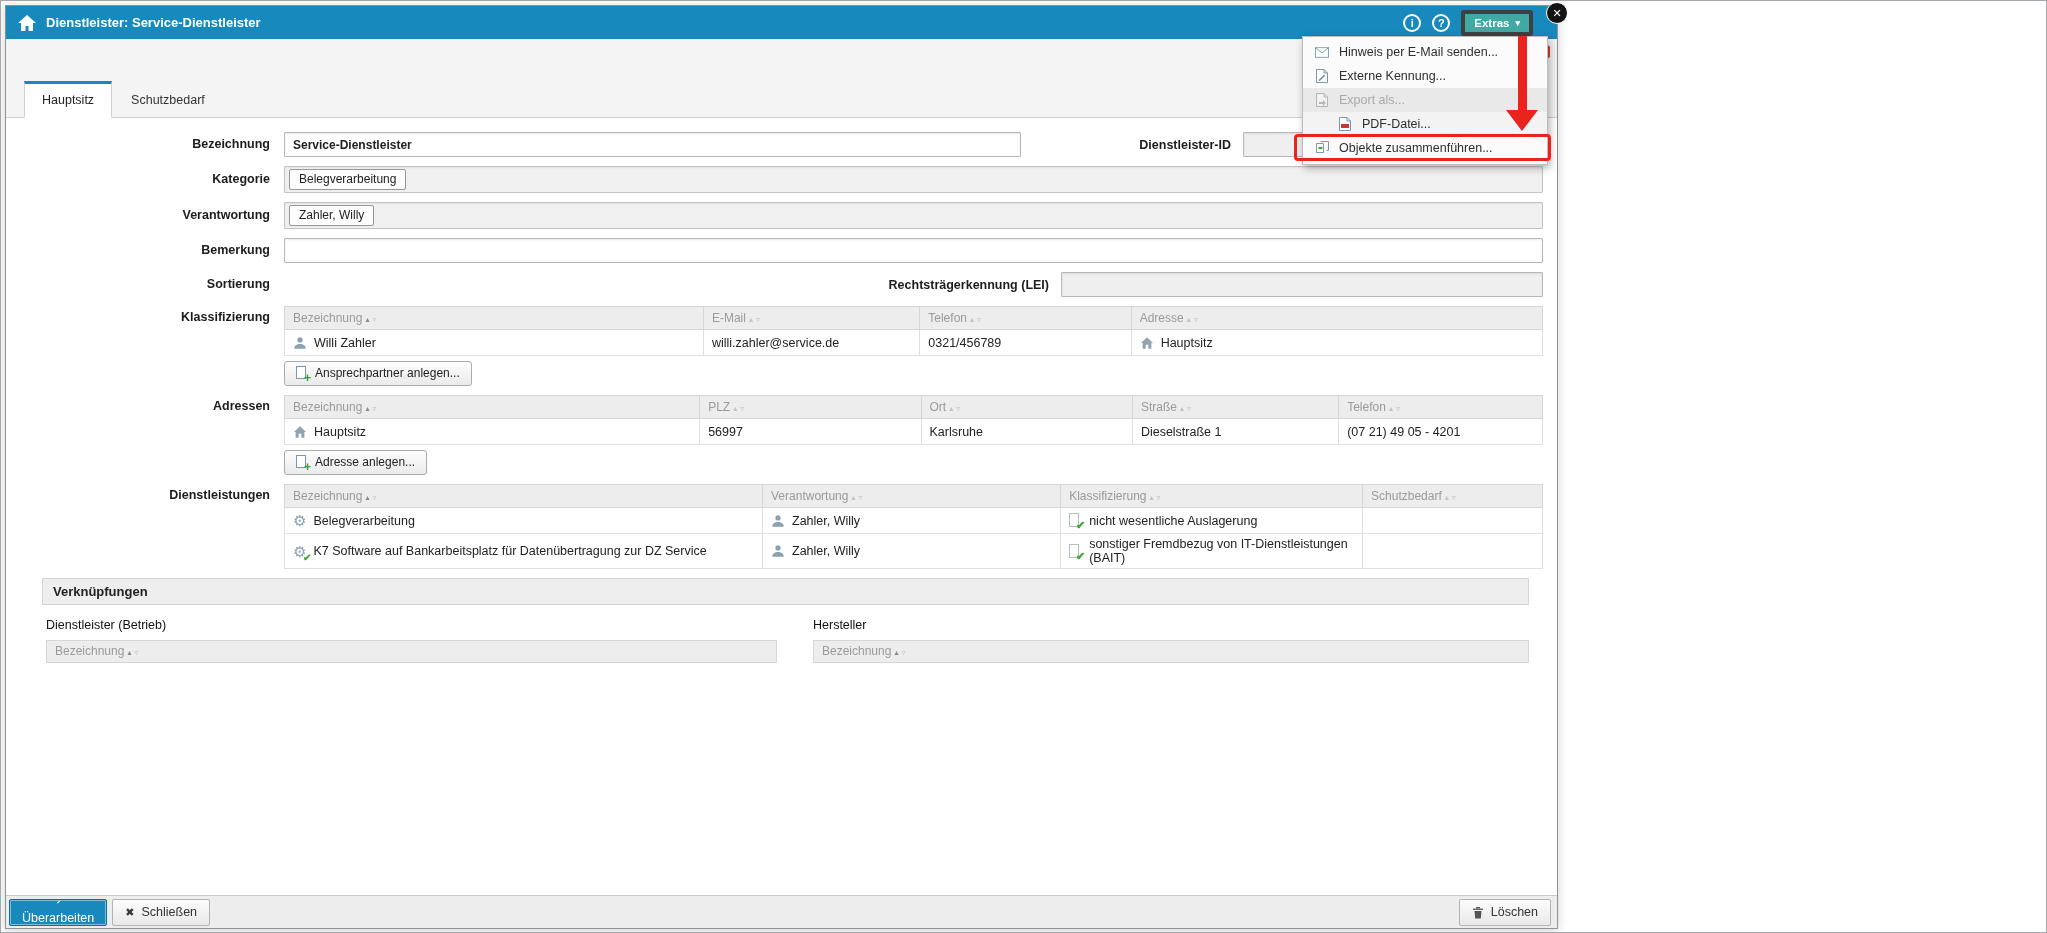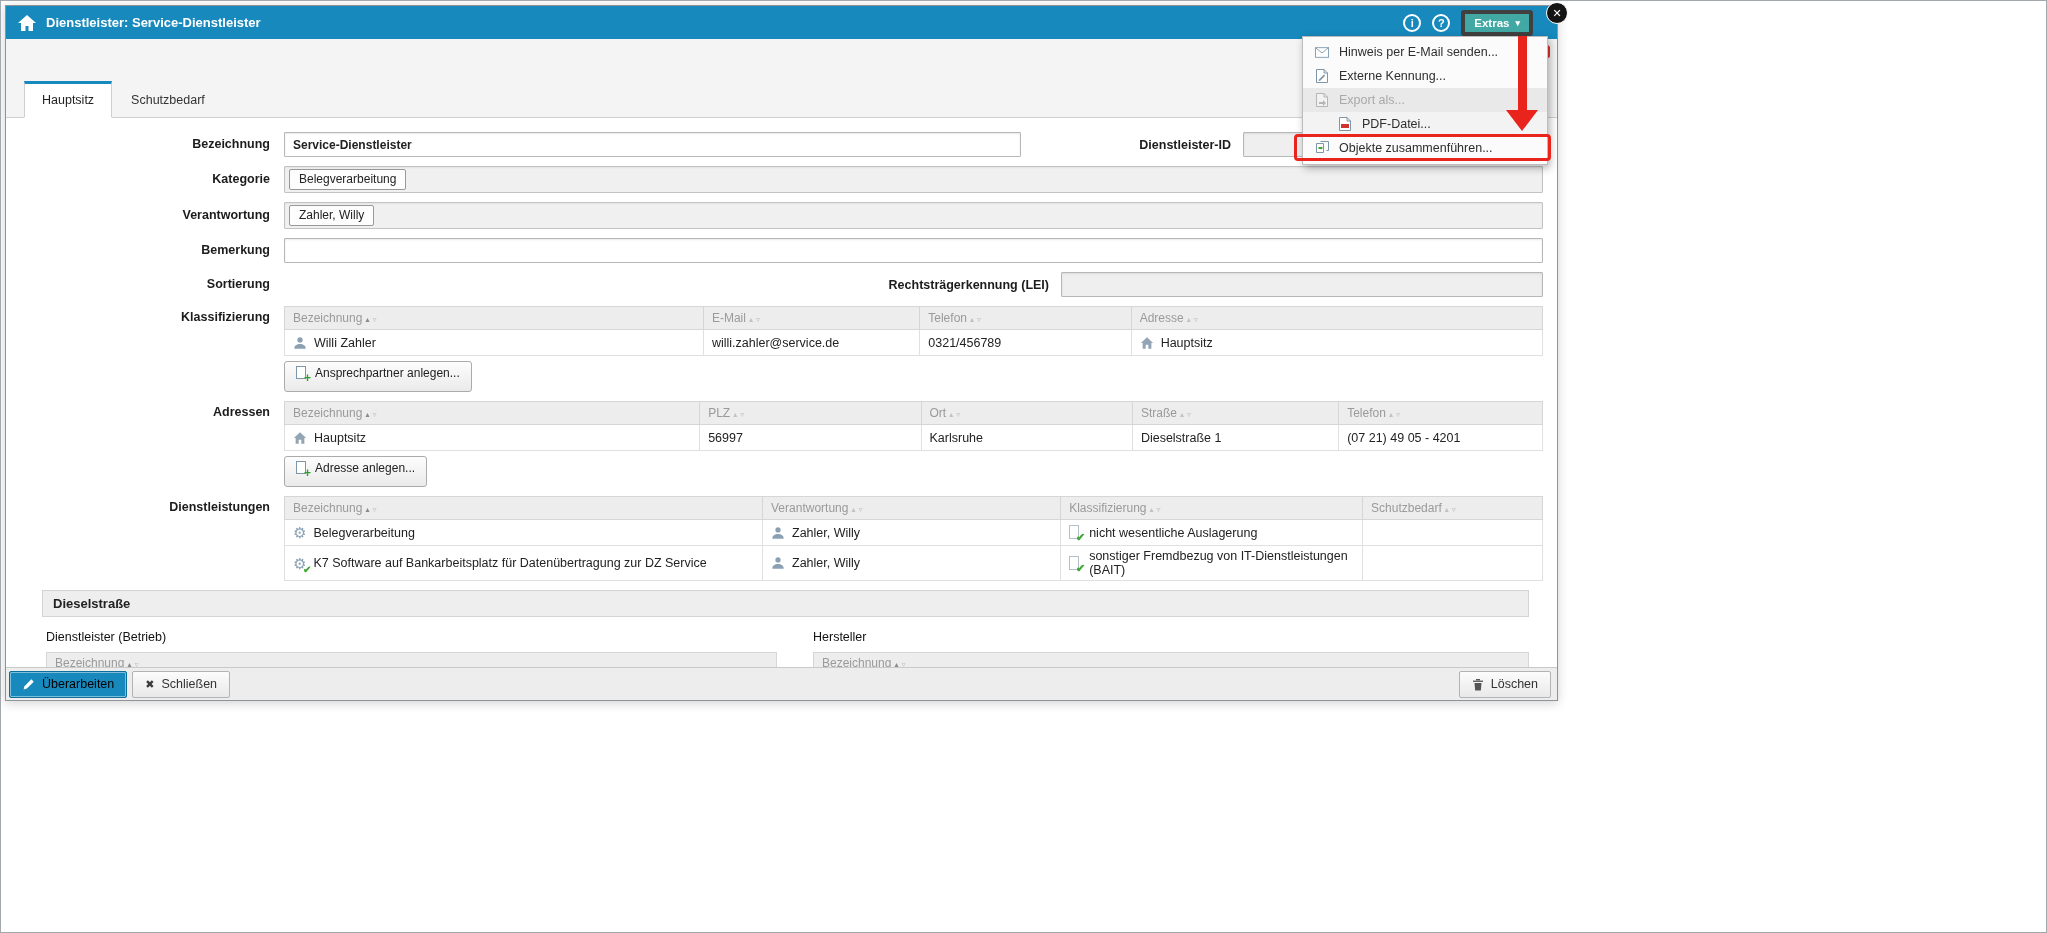--- a/index.html
+++ b/index.html
@@ -8,21 +8,21 @@
     font-family: "Liberation Sans", sans-serif;
     -webkit-font-smoothing: antialiased;
   }
   .canvas {
     position: relative; width: 2047px; height: 933px;
     background: #ffffff; border: 1px solid #a3a8ad; overflow: hidden;
   }
 
   
   .window {
-    position: absolute; left: 4px; top: 4px; width: 1553px; height: 696px;
+    position: absolute; left: 4px; top: 4px; width: 1553px; height: 924px;
     background: #f4f4f4; border: 1px solid #8e9498;
     box-shadow: 0 2px 10px rgba(0,0,0,.18);
     display: flex; flex-direction: column;
   }
 
   
   .titlebar {
     flex: none; height: 33px; background: #1789bd;
     display: flex; align-items: center; padding: 0 12px; position: relative;
   }
@@ -123,21 +123,21 @@
   .gear-icon.has-check::after {
     content: "✔"; position: absolute; right: -5px; bottom: -4px;
     color: #3ea832; font-size: 10px; font-weight: bold;
   }
   .k-icon { position: relative; width: 13px; height: 15px; flex: none; }
   .k-icon::before { content: ""; position: absolute; left: 0; top: 0; right: 3px; bottom: 1px; background: #fff; border: 1px solid #b3bfc9; }
   .k-icon::after { content: "✔"; position: absolute; right: -3px; bottom: -4px; color: #3ea832; font-size: 11px; font-weight: bold; }
 
   .addbtn {
     margin-top: 5px; display: inline-flex; align-items: center; gap: 7px;
-    padding: 4px 11px 11px; border: 1px solid #ababab; border-radius: 3px;
+    padding: 4px 11px 5px; border: 1px solid #ababab; border-radius: 3px;
     background: linear-gradient(#fdfdfd, #eaeaea); font-size: 12px; color: #222;
     font-family: inherit; cursor: pointer;
   }
   .add-icon { position: relative; width: 12px; height: 14px; flex: none; }
   .add-icon::before { content: ""; position: absolute; inset: 0 2px 1px 0; background: #fff; border: 1px solid #7d96aa; }
   .add-icon::after { content: "+"; position: absolute; right: -3px; bottom: -5px; color: #2f9e2b; font-size: 12px; font-weight: bold; }
 
   
   .vk-header {
     margin: 7px 14px 0 36px; height: 27px; line-height: 25px;
@@ -158,22 +158,23 @@
     flex: none; height: 33px; background: #ededed; border-top: 1px solid #c9c9c9;
     display: flex; align-items: center; padding: 0 3px;
   }
   .btn {
     height: 27px; display: inline-flex; align-items: center; gap: 7px;
     padding: 0 12px; border: 1px solid #b3b3b3; border-radius: 2px;
     background: linear-gradient(#fcfcfc, #e9e9e9); font-size: 12.5px; color: #333;
     font-family: inherit; cursor: pointer; margin-right: 5px;
   }
   .btn.primary {
-    background: #1789bd; border-color: #0d6e9a; color: #000000;
+    background: #1789bd; border-color: #0d6e9a; color: #ffffff;
     box-shadow: inset 0 0 0 1px rgba(255,255,255,.45);
+    flex-direction: column;
   }
   .btn .xglyph { font-size: 11px; color: #3a3a3a; }
   .btn-right { margin-left: auto; margin-right: 3px; }
 
   
   .menu {
     position: absolute; top: 30px; right: 9px; width: 246px;
     background: #fbfbfb; border: 1px solid #bcbcbc;
     box-shadow: 2px 3px 8px rgba(0,0,0,.3); z-index: 50; padding: 3px 0 4px;
   }
@@ -425,21 +426,21 @@
                   <span>sonstiger Fremdbezug von IT-Dienstleistungen (BAIT)</span>
                     </span>
                   </td>
                 <td><span></span></td>
               </tr>
             </tbody>
           </table>
         </div>
       </div>
 
-      <div class="vk-header">Dieselstraße</div>
+      <div class="vk-header">Verknüpfungen</div>
       <div class="vk-cols">
         <div class="vk-col-left">
           <div class="vk-label">Dienstleister (Betrieb)</div>
           <div class="vk-th"><span>Bezeichnung</span><span class="s-asc" style="color:#8a8a8a">▴</span><span class="s-desc">▿</span></div>
         </div>
         <div class="vk-col-right">
           <div class="vk-label">Hersteller</div>
           <div class="vk-th"><span>Bezeichnung</span><span class="s-asc" style="color:#8a8a8a">▴</span><span class="s-desc">▿</span></div>
         </div>
       </div>

